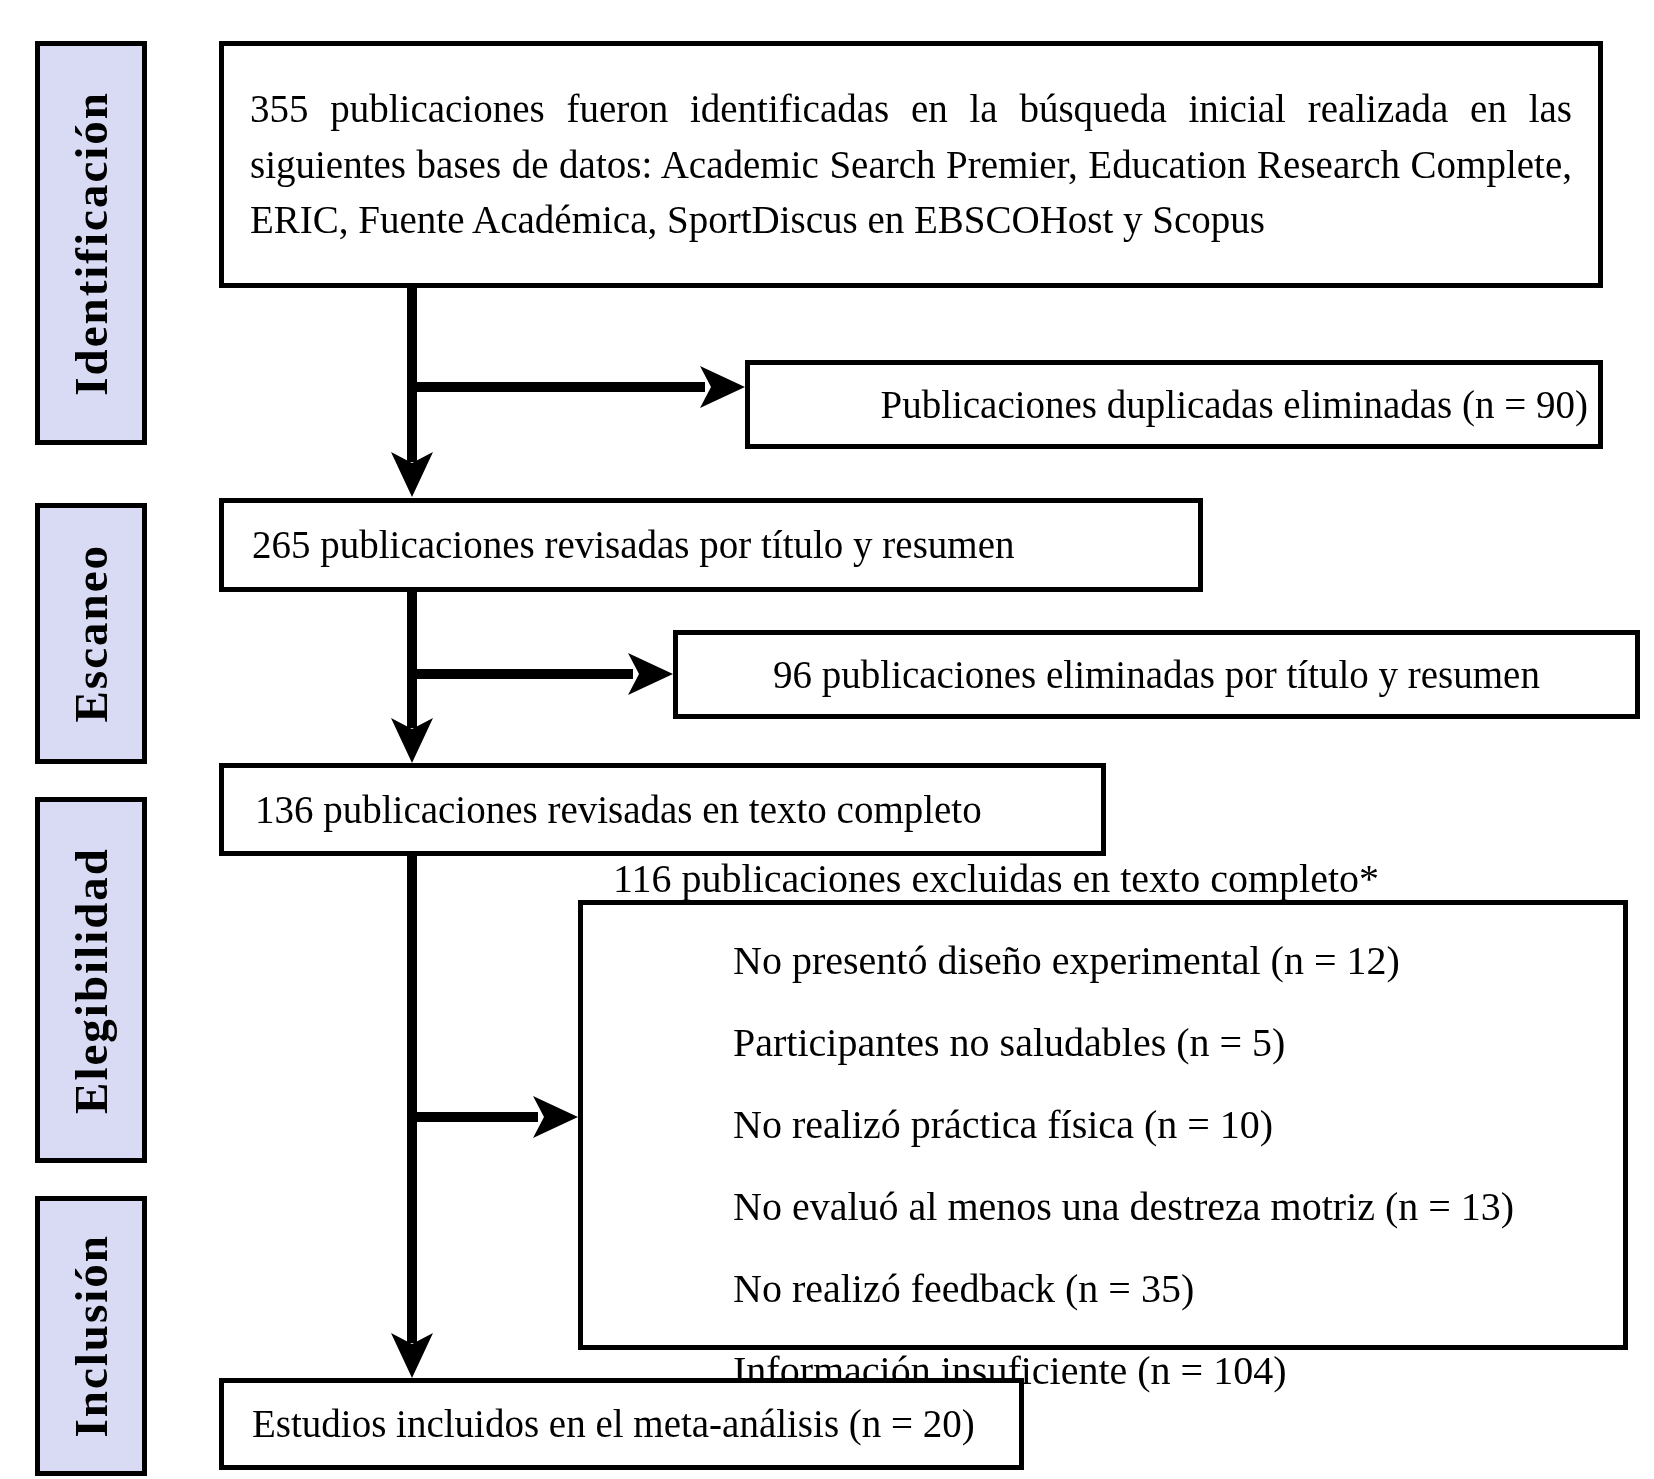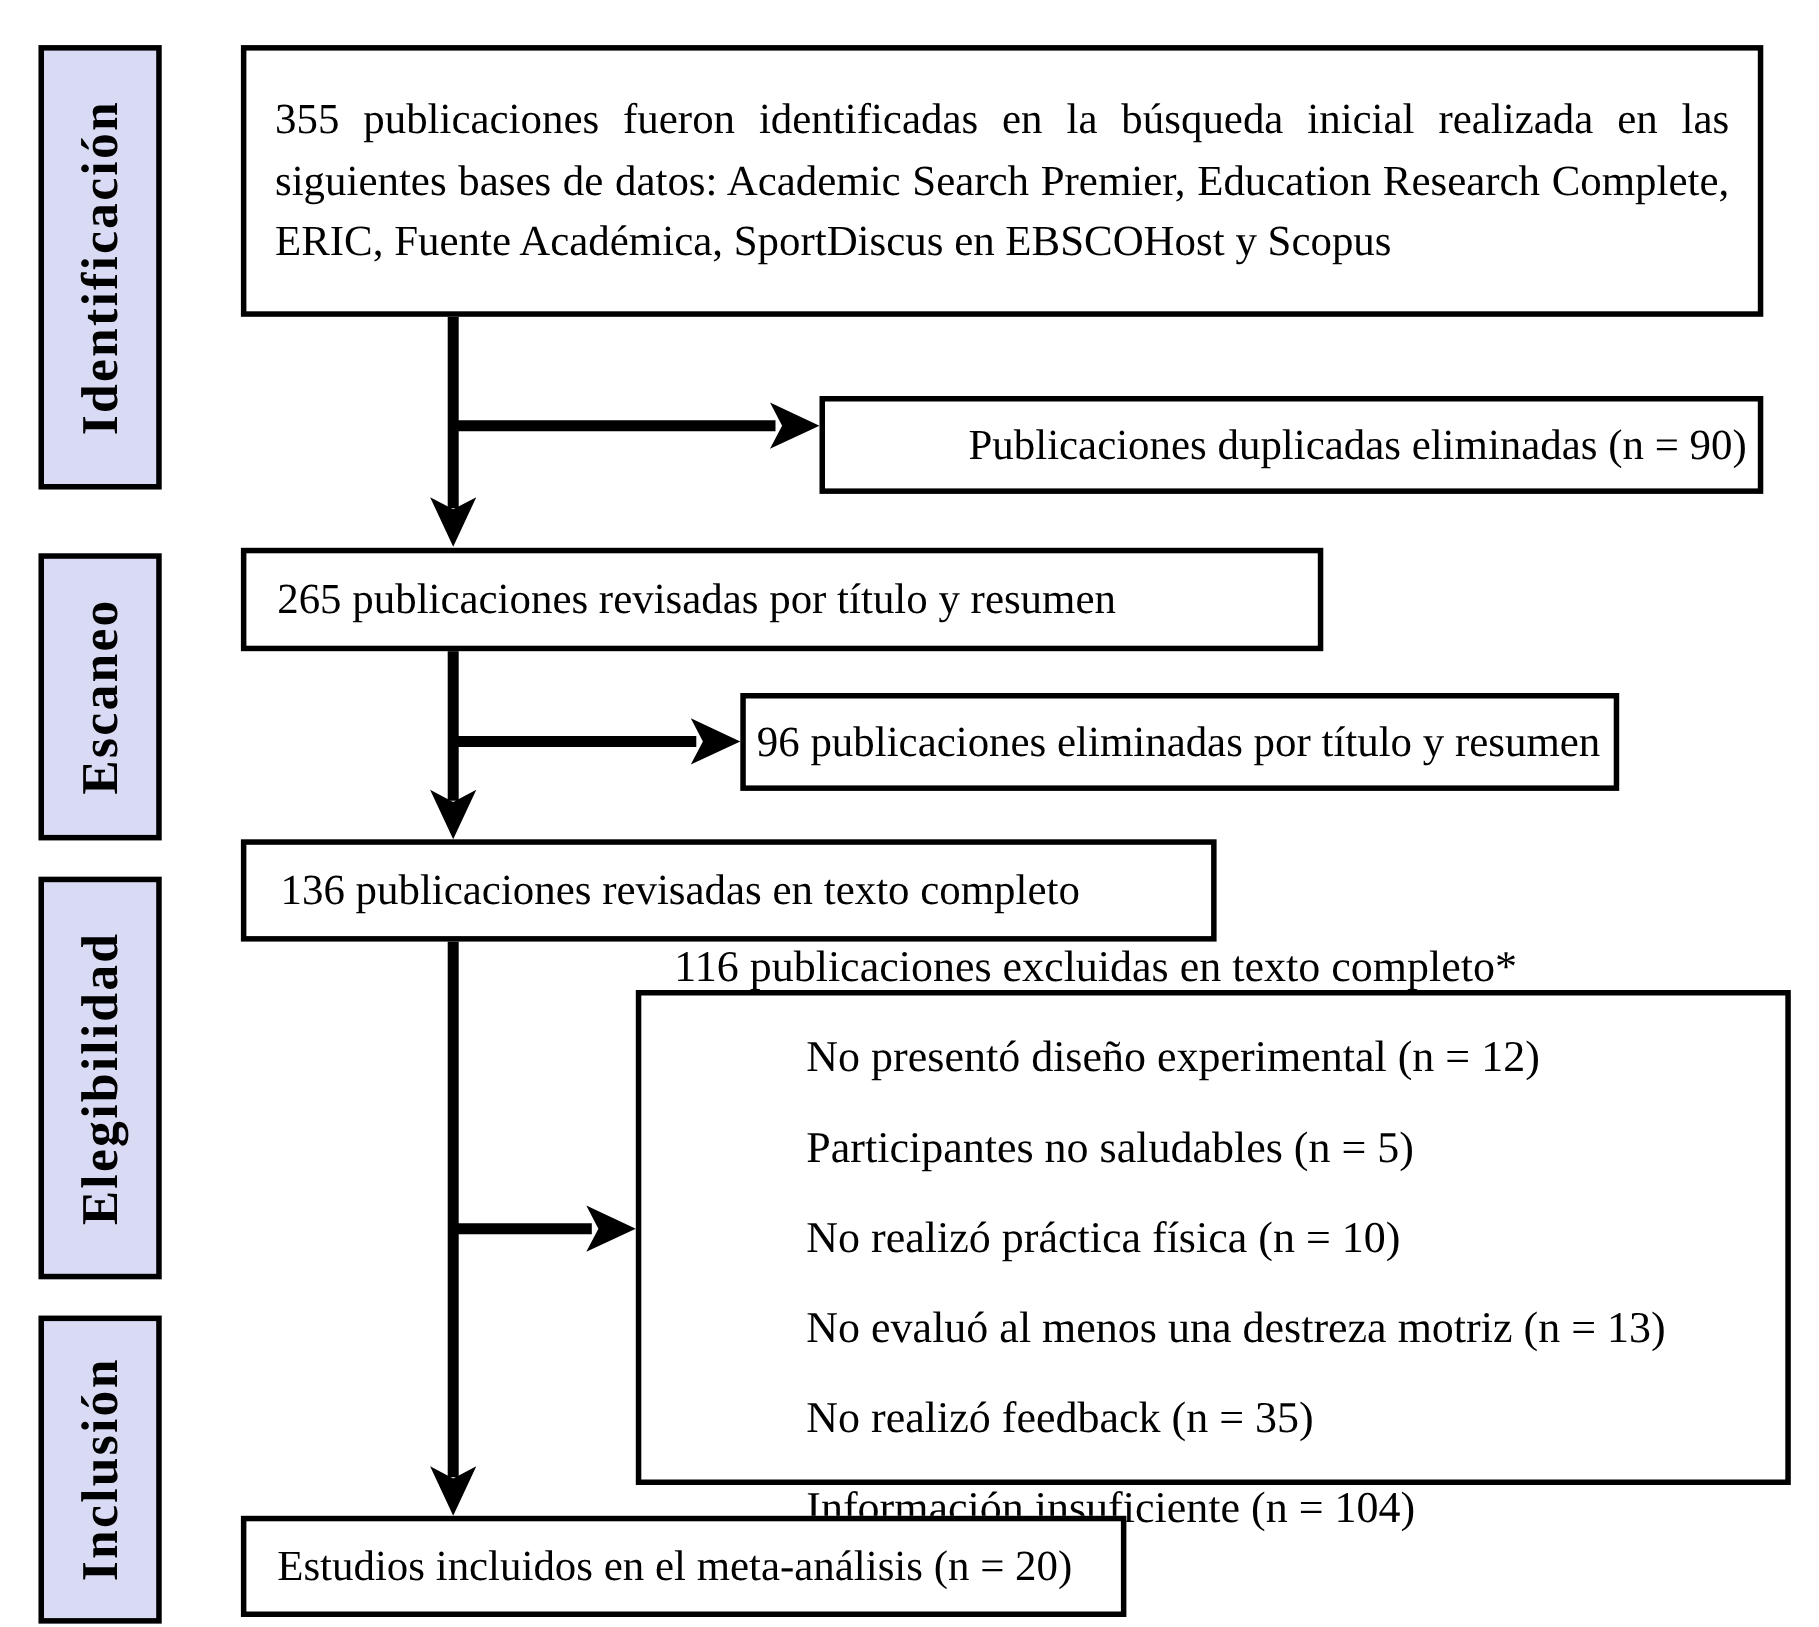--- a/index.html
+++ b/index.html
@@ -65,22 +65,22 @@
     padding: 0 10px;
     white-space: nowrap;
     margin-top: 20px;
   }
   #box-screened {
     left: 219px; top: 498px; width: 984px; height: 94px;
     padding-left: 28px;
     white-space: nowrap;
   }
   #box-excluded-title-abstract {
-    left: 673px; top: 630px; width: 799px; height: 89px;
-    justify-content: flex-start;
+    left: 673px; top: 630px; width: 967px; height: 89px;
+    justify-content: center;
     padding: 0 10px;
     white-space: nowrap;
   }
   #box-fulltext {
     left: 219px; top: 763px; width: 887px; height: 93px;
     padding-left: 31px;
     white-space: nowrap;
   }
   #box-fulltext-excluded {
     left: 578px; top: 900px; width: 1050px; height: 450px;

